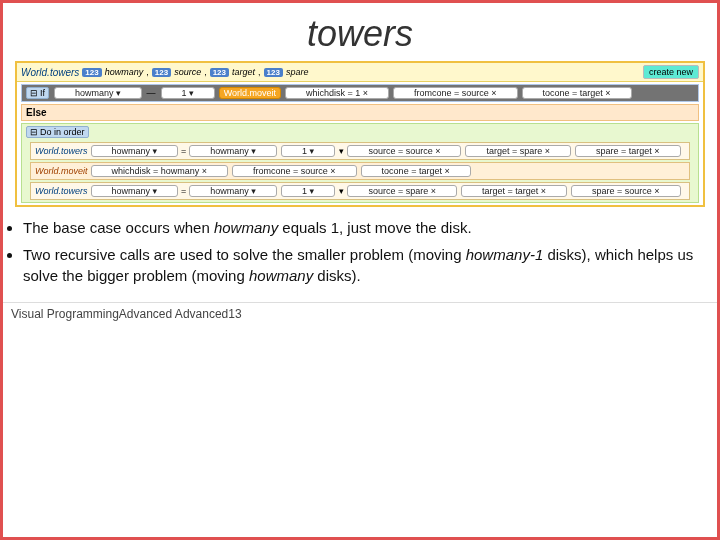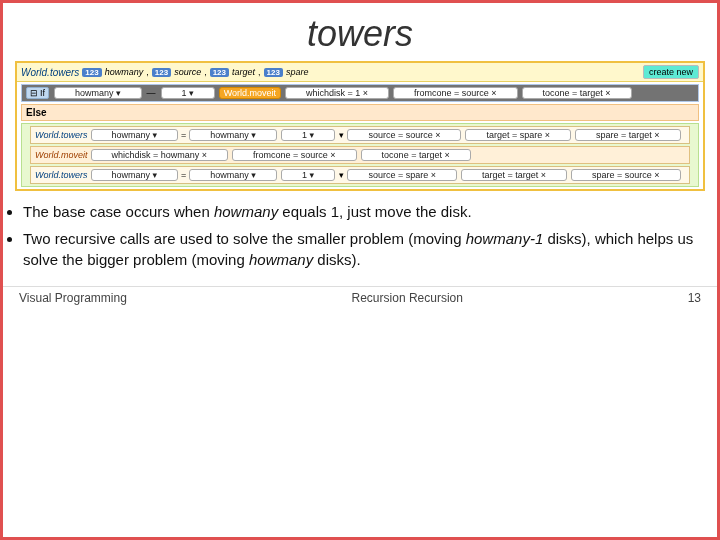--- a/index.html
+++ b/index.html
@@ -97,22 +97,21 @@
       line-height: 1.4;
     }
 
     .bullets li em {
       font-style: italic;
       font-weight: normal;
     }
 
     .footer {
       display: flex;
-      justify-content: space-between;
-      padding: 4px 16px;
+      padding: 4px 8px;
       font-size: 12px;
       color: #444;
       border-top: 1px solid #ddd;
       margin-top: 16px;
     }
 
     .code-outer {
       border: 2px solid #f0c040;
       margin: 0 12px 6px;
       background: #fff;
@@ -194,20 +193,23 @@
     </div>
   </div>
 
   <div class="else-label">
     <div class="row-line">
       <span class="keyword">Else</span>
     </div>
   </div>
 
   <div class="do-in-order">
+    <div class="row-line">
+      <span class="block-ctrl">⊟ Do in order</span>
+    </div>
 
     <div style="background:#fff8e8;border:1px solid #d8c080;margin:2px 8px;padding:2px 4px;display:flex;align-items:center;flex-wrap:wrap;gap:2px;">
       <span style="font-style:italic;font-size:9px;color:#004080;">World.towers</span>
       <span class="dropdown-pill">howmany ▾</span>
       <span style="font-size:9px;">=</span>
       <span class="dropdown-pill">howmany ▾</span>
       <span class="dropdown-pill">1 ▾</span>
       <span style="font-size:9px;margin:0 1px;">▾</span>
       <span class="dropdown-pill">source = source ×</span>
       <span class="dropdown-pill">target = spare ×</span>
@@ -242,15 +244,15 @@
   </li>
   <li>
     Two recursive calls are used to solve the smaller problem
     (moving <em>howmany-1</em> disks), which helps us solve the bigger
     problem (moving <em>howmany</em> disks).
   </li>
 </ul>
 
 <div class="footer">
   <span>Visual Programming</span>
-  <span>Recursion Recursion</span>
+  <span>Advanced Advanced</span>
   <span>13</span>
 </div>
 
 </body></html>

